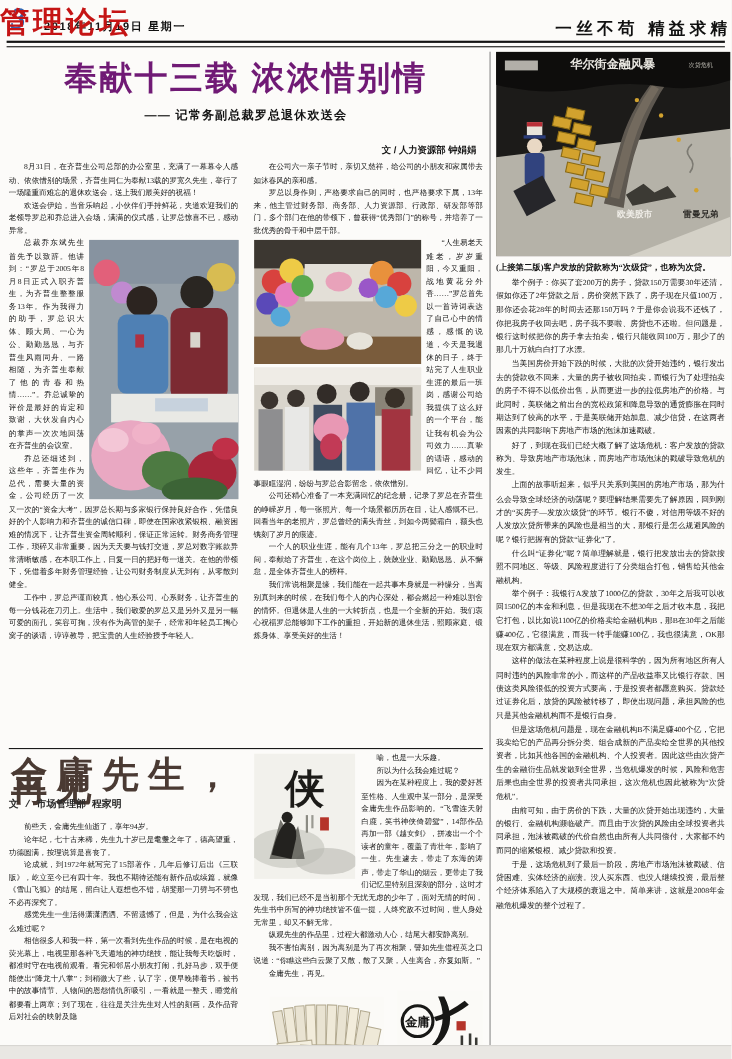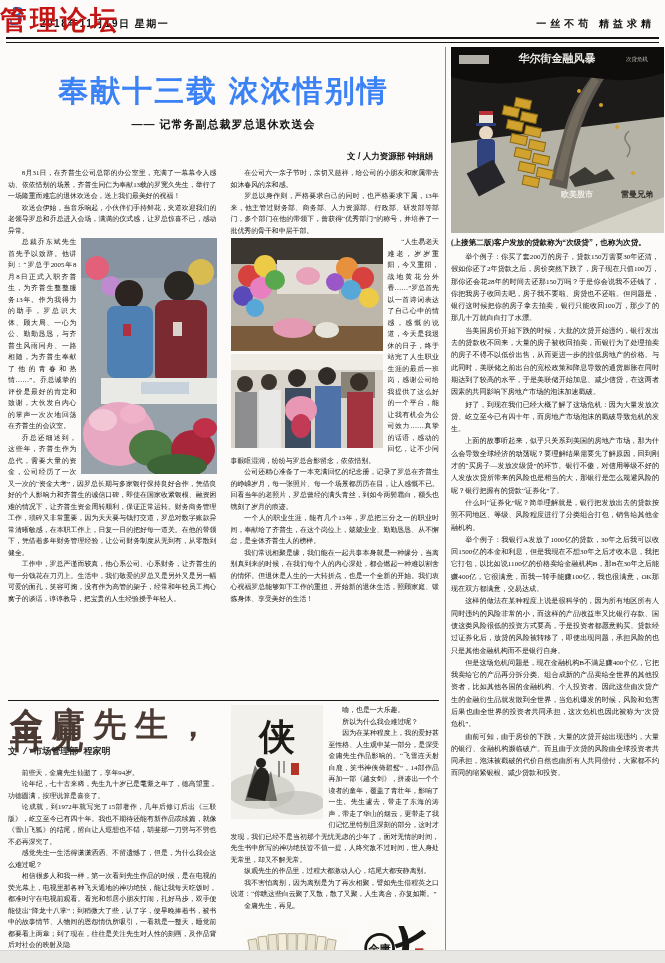--- a/index.html
+++ b/index.html
@@ -3,30 +3,30 @@
 <meta charset="utf-8">
 <style>
   html,body{margin:0;padding:0;}
   body{width:665px;height:963px;background:#e7e5e1;font-family:"Liberation Serif",serif;}
   .page{position:relative;width:665px;height:963px;background:#fcfbf9;overflow:hidden;}
   
   .hdr{position:relative;height:37px;}
   .pageno{position:absolute;left:10px;top:1px;font-family:"Liberation Serif",serif;font-style:italic;font-weight:bold;font-size:27px;color:#2f64b2;}
   .hdate{position:absolute;left:40px;top:17px;font-size:10px;font-weight:bold;letter-spacing:1.5px;color:#111;font-family:"Liberation Sans",sans-serif;}
   .mast{position:absolute;left:0;right:0;top:2px;text-align:left;font-family:"Liberation Sans",sans-serif;font-weight:bold;font-size:27px;letter-spacing:3px;color:#c51414;}
-  .slogan{position:absolute;right:10px;top:17px;font-size:10px;font-weight:bold;letter-spacing:4px;color:#111;font-family:"Liberation Sans",sans-serif;}
+  .slogan{position:absolute;right:0;top:17px;font-size:15px;font-weight:bold;letter-spacing:4px;color:#111;font-family:"Liberation Sans",sans-serif;}
   .drule{margin:0 6px;height:3px;border-top:2px solid #141414;border-bottom:1px solid #141414;}
   
   .main{display:flex;padding:2px 6px 0 8px;}
   .left{width:431px;}
   .vdiv{width:1px;background:#8a8a8a;margin:2px 5px 8px 6px;}
   .sbar{flex:1;min-width:0;}
   
   .hblock{text-align:center;padding:6px 0 1px;}
-  .h1{font-family:"Liberation Sans",sans-serif;font-weight:bold;font-size:30px;letter-spacing:2px;color:#3b82f6;margin-top:20px;}
+  .h1{font-family:"Liberation Sans",sans-serif;font-weight:bold;font-size:30px;letter-spacing:2px;color:#701a75;}
   .h2{font-family:"Liberation Sans",sans-serif;font-weight:bold;font-size:11px;color:#141414;margin-top:5px;letter-spacing:1px;}
   .by1{text-align:right;font-size:8.5px;font-weight:bold;color:#141414;padding-right:6px;margin-top:19px;font-family:"Liberation Sans",sans-serif;}
   
   .cols{display:flex;gap:14px;height:531px;overflow:hidden;margin-top:3px;}
   .col{width:208.5px;text-align:justify;color:#151515;font-size:6.9px;line-height:11.5px;}
   .col p{margin:0;text-indent:2em;}
   .ph1{float:right;width:136px;height:236px;margin:2px 0 3px 4px;}
   .ph2{float:left;width:152px;margin:2px 5px 2px 0;}
   .ph2 svg{display:block;margin-bottom:3px;}
   .rule2{border-top:1.5px solid #1a1a1a;margin:2px 0 0;}
@@ -274,25 +274,26 @@
         <circle cx="150" cy="58" r="2" fill="#d2a22e"></circle>
           <circle cx="166" cy="80" r="2" fill="#d2a22e"></circle>
         <circle cx="128" cy="44" r="2" fill="#d2a22e"></circle>
           <circle cx="182" cy="126" r="2" fill="#d2a22e"></circle>
       </svg>
 
       <div class="stext">
         <p class="cap">(上接第二版)客户发放的贷款称为“次级贷”，也称为次贷。</p>
         <p>举个例子：你买了套200万的房子，贷款150万需要30年还清，假如你还了2年贷款之后，房价突然下跌了，房子现在只值100万，那你还会花28年的时间去还那150万吗？于是你会说我不还钱了，你把我房子收回去吧，房子我不要啦、房贷也不还啦。但问题是，银行这时候把你的房子拿去拍卖，银行只能收回100万，那少了的那几十万就白白打了水漂。</p>
         <p>当美国房价开始下跌的时候，大批的次贷开始违约，银行发出去的贷款收不回来，大量的房子被收回拍卖，而银行为了处理拍卖的房子不得不以低价出售，从而更进一步的拉低房地产的价格。与此同时，美联储之前出台的宽松政策和降息导致的通货膨胀在同时期达到了较高的水平，于是美联储开始加息、减少信贷，在这两者因素的共同影响下房地产市场的泡沫加速戳破。</p>
-        <p>好了，到现在我们已经大概了解了这场危机：因为大量发放次贷、屹立至今已有四十年，而房地产市场泡沫的戳破导致危机的发生。</p>
+        <p>好了，到现在我们已经大概了解了这场危机：客户发放的贷款称为、导致房地产市场泡沫，而房地产市场泡沫的戳破导致危机的发生。</p>
         <p>上面的故事听起来，似乎只关系到美国的房地产市场，那为什么会导致全球经济的动荡呢？要理解结果需要先了解原因，回到刚才的“买房子—发放次级贷”的环节。银行不傻，对信用等级不好的人发放次贷所带来的风险也是相当的大，那银行是怎么规避风险的呢？银行把握有的贷款“证券化”了。</p>
         <p>什么叫“证券化”呢？简单理解就是，银行把发放出去的贷款按照不同地区、等级、风险程度进行了分类组合打包，销售给其他金融机构。</p>
         <p>举个例子：我银行A发放了1000亿的贷款，30年之后我可以收回1500亿的本金和利息，但是我现在不想30年之后才收本息，我把它打包，以比如说1100亿的价格卖给金融机构B，那B在30年之后能赚400亿，它很满意，而我一转手能赚100亿，我也很满意，OK那现在双方都满意，交易达成。</p>
         <p>这样的做法在某种程度上说是很科学的，因为所有地区所有人同时违约的风险非常的小，而这样的产品收益率又比银行存款、国债这类风险很低的投资方式要高，于是投资者都愿意购买。贷款经过证券化后，放贷的风险被转移了，即使出现问题，承担风险的也只是其他金融机构而不是银行自身。</p>
         <p>但是这场危机问题是，现在金融机构B不满足赚400个亿，它把我卖给它的产品再分拆分类、组合成新的产品卖给全世界的其他投资者，比如其他各国的金融机构、个人投资者。因此这些由次贷产生的金融衍生品就发散到全世界，当危机爆发的时候，风险和危害后果也由全世界的投资者共同承担，这次危机也因此被称为“次贷危机”。</p>
         <p>由前可知，由于房价的下跌，大量的次贷开始出现违约，大量的银行、金融机构濒临破产。而且由于次贷的风险由全球投资者共同承担，泡沫被戳破的代价自然也由所有人共同偿付，大家都不约而同的缩紧银根、减少贷款和投资。</p>
+        <p>于是，这场危机到了最后一阶段，房地产市场泡沫被戳破、信贷困难、实体经济的崩溃。没人买东西、也没人继续投资，最后整个经济体系陷入了大规模的衰退之中。简单来讲，这就是2008年金融危机爆发的整个过程了。</p>
       </div>
     </div>
   </div>
 
   <div class="foot"></div>
 </div>
 
 </body></html>

